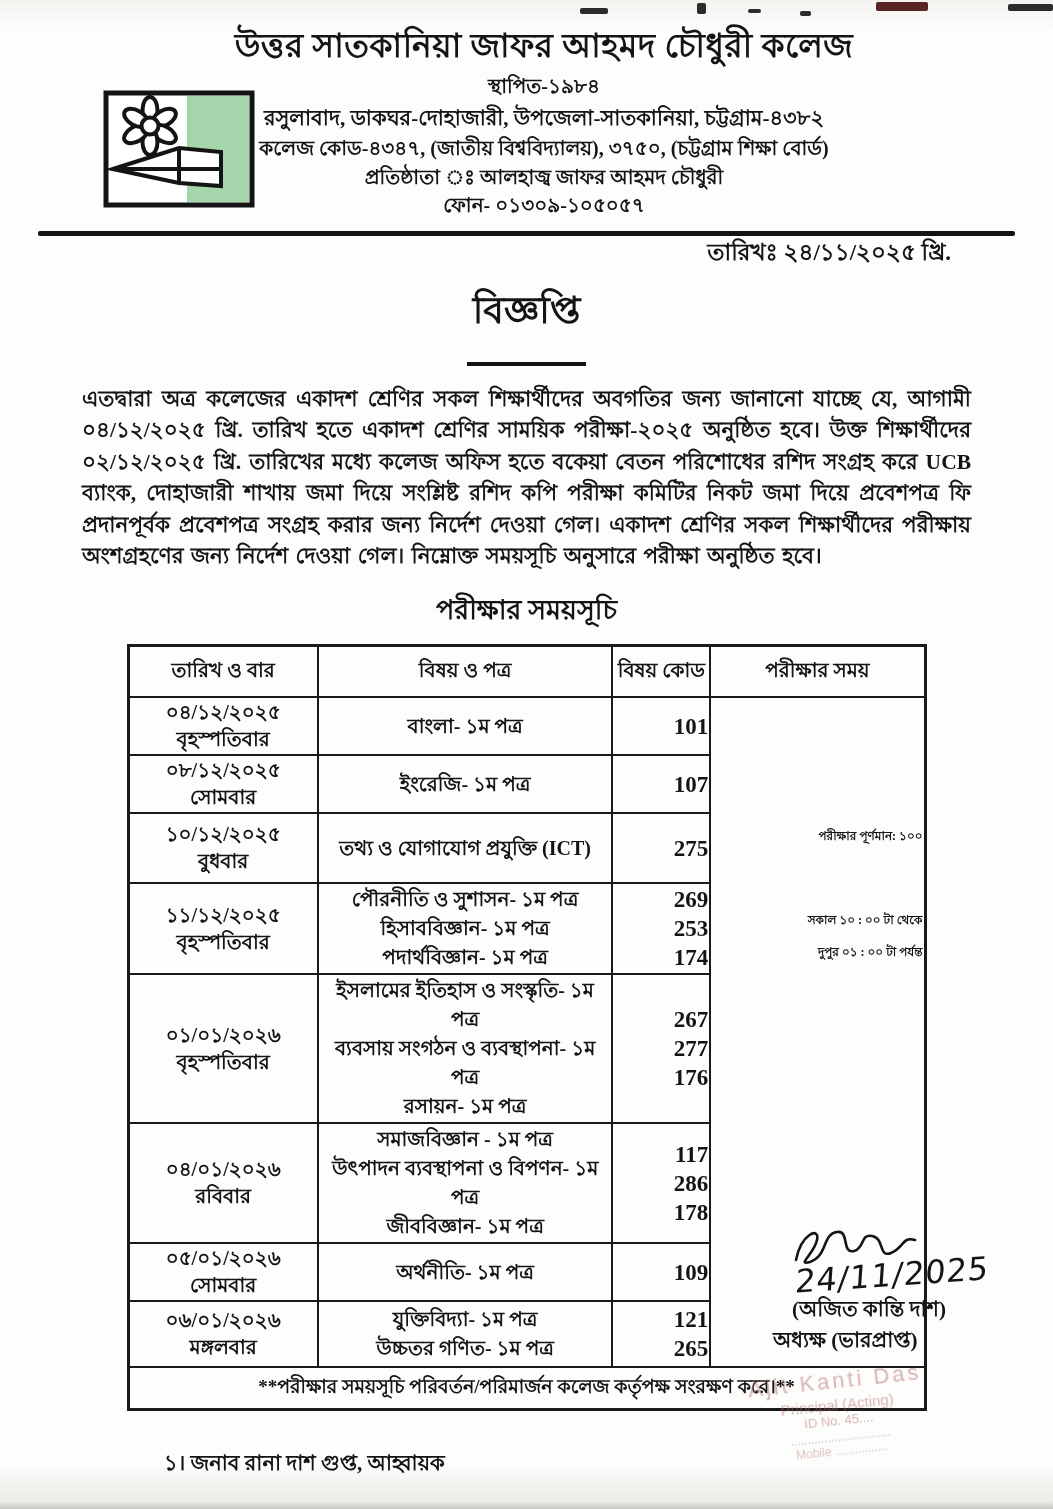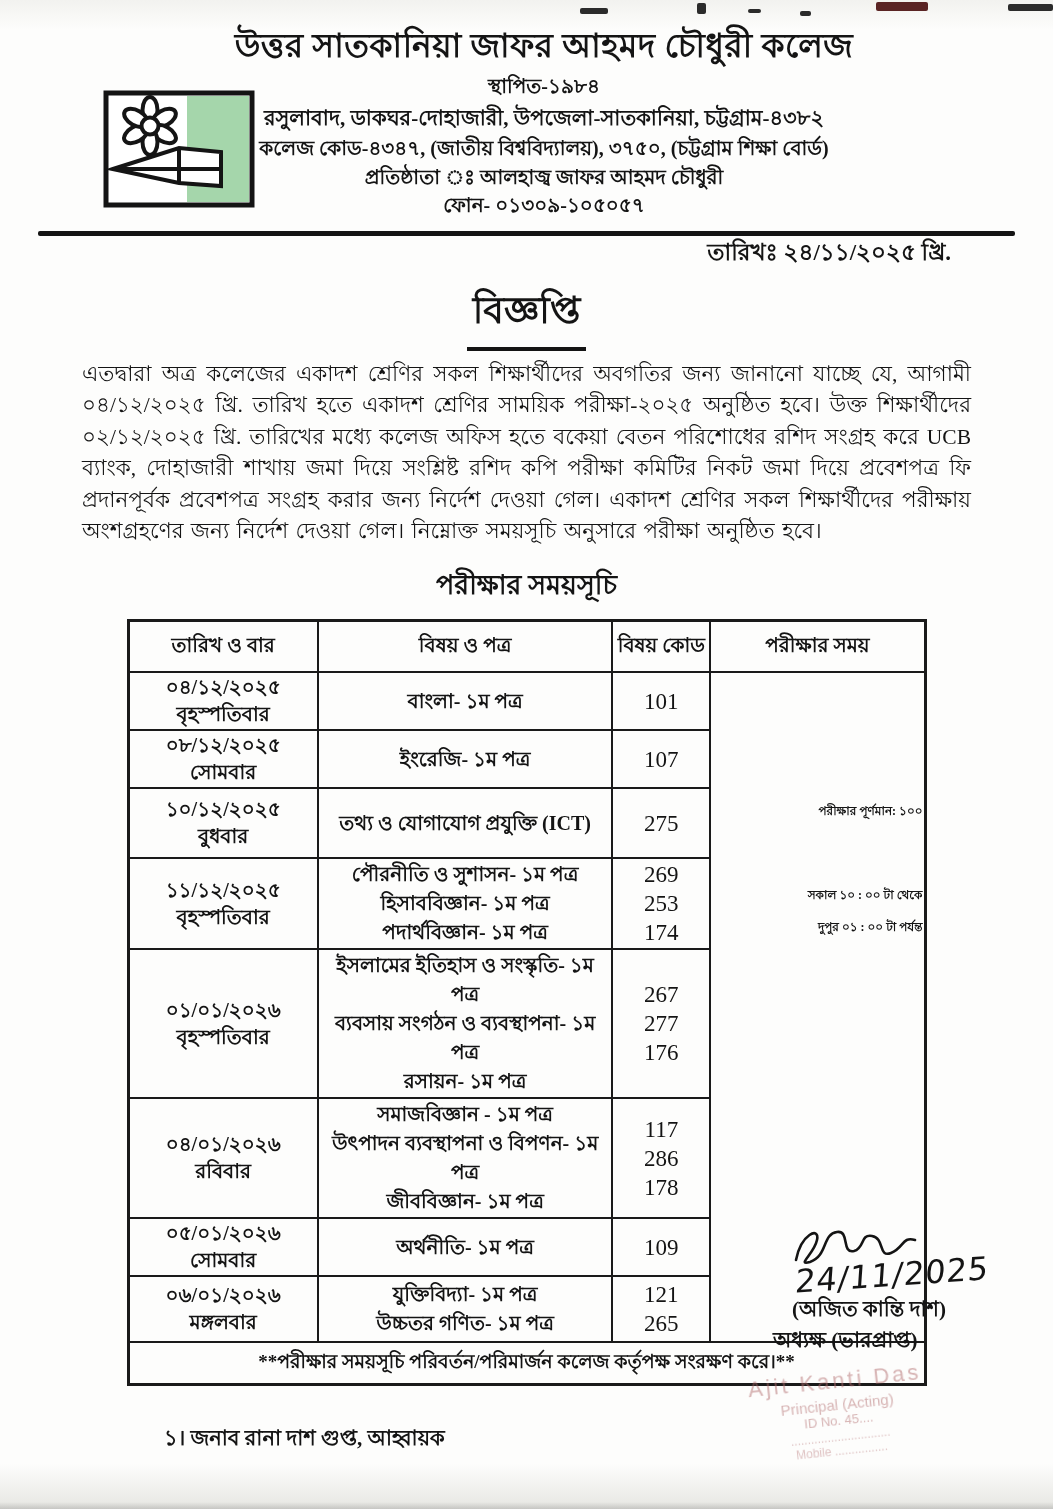--- a/index.html
+++ b/index.html
@@ -25,32 +25,32 @@
   .email { color:#2a9fb4; text-decoration:underline; }
   .founder { font-size:20px; font-weight:bold; margin-top:4px; }
   .phone { font-size:20px; font-weight:bold; margin-top:3px; }
   .rule { position:absolute; left:38px; right:38px; top:231px; height:5px; background:#141414; border-radius:2px; }
   .logo { position:absolute; left:103px; top:90px; width:152px; height:118px; }
   
   .content { padding:0 82px; }
   .date-line { text-align:right; margin-top:16px; font-size:23px; font-weight:bold; padding-right:20px; }
   .notice-title-wrap { text-align:center; margin-top:8px; }
   .notice-title { display:inline-block; font-size:37px; font-weight:bold;
-    border-bottom:4px solid #141414; padding:0 6px 3px;font-family:Liberation Mono, monospace; }
-  .notice-body { margin-top:8px; font-size:21.5px; font-weight:400; line-height:31.5px;
+    border-bottom:4px solid #141414; padding:0 6px 18px;font-family:Liberation Mono, monospace; }
+  .notice-body { margin-top:18px; font-size:21.5px; font-weight:700; line-height:31.5px;
     text-align:justify; word-spacing:2px; }
   
   .schedule-title { text-align:center; font-size:27px; font-weight:bold; margin:16px 0 10px; }
   table.schedule { margin:0 auto; width:800px; border-collapse:collapse; border:3px solid #1a1a1a; }
   table.schedule th, table.schedule td { border:2px solid #1a1a1a; }
   table.schedule th { height:52px; font-size:20px; font-weight:bold; }
   td.date-cell  { width:190px; text-align:center; font-size:20px; font-weight:bold; line-height:27px; }
   td.subject-cell { width:295px; text-align:center; font-size:20px; font-weight:bold; }
   td.subject-cell div { line-height:29px; }
-  td.code-cell { width:98px; text-align:center; font-size:23px; font-weight:normal; }
+  td.code-cell { width:98px; text-align:right; font-size:23px; font-weight:bold; }
   td.code-cell div { line-height:29px; }
   td.time-cell { width:215px; vertical-align:top; text-align:right; font-size:12px; font-weight:bold; }
   .fullmarks { margin-top:128px; }
   .time-from { margin-top:64px; }
   .time-until { margin-top:12px; }
   tbody.sched-body tr:nth-child(1) { height:57px; }
   tbody.sched-body tr:nth-child(2) { height:57px; }
   tbody.sched-body tr:nth-child(3) { height:70px; }
   tbody.sched-body tr:nth-child(4) { height:88px; }
   tbody.sched-body tr:nth-child(5) { height:87px; }

